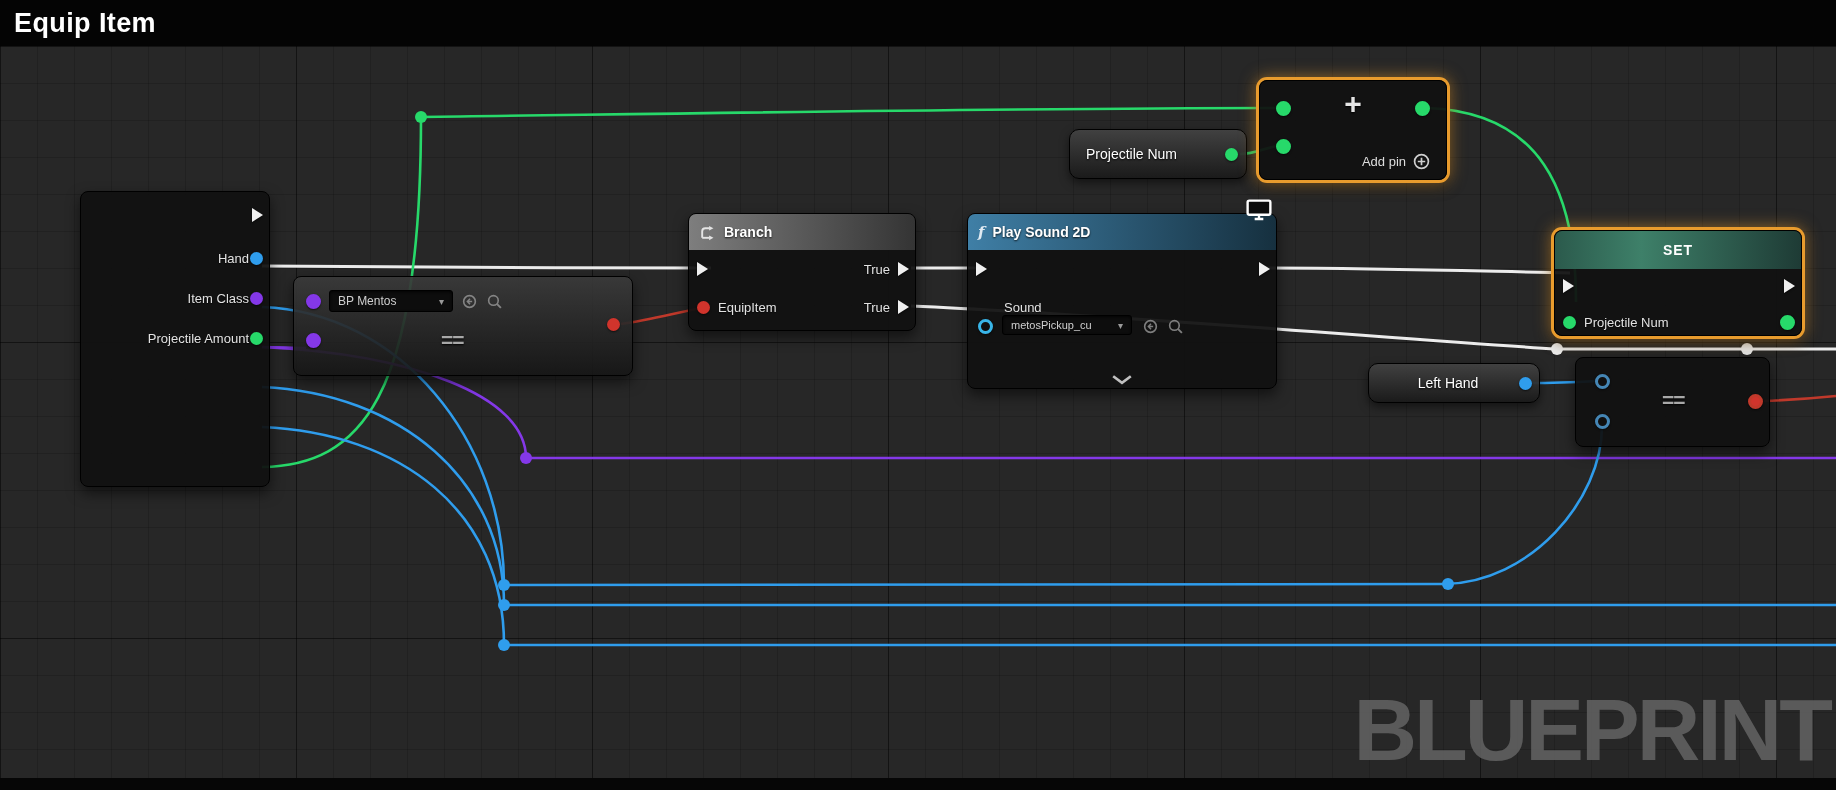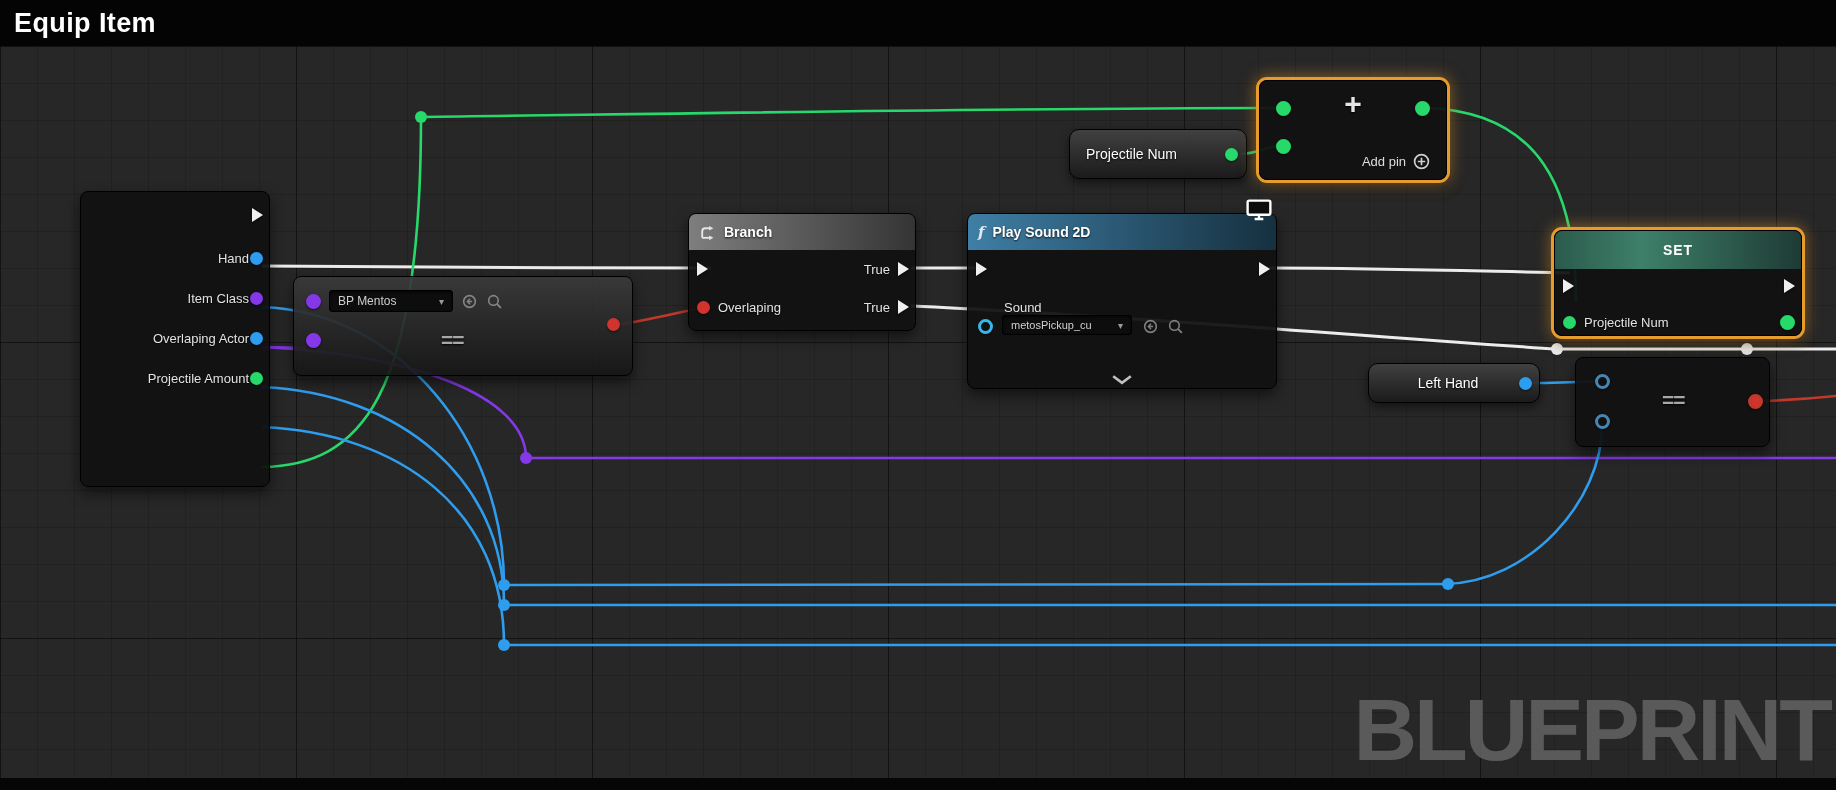--- a/index.html
+++ b/index.html
@@ -142,24 +142,20 @@
     <div class="prow right" style="height:46px">
       <span class="exec"></span>
     </div>
     <div class="prow right" style="height:40px">
       <span class="plabel">Hand</span>
       <span class="dot blue"></span>
     </div>
     <div class="prow right" style="height:40px">
       <span class="plabel">Item Class</span>
       <span class="dot purple"></span>
-    </div>
-    <div class="prow right" style="height:40px">
-      <span class="plabel">Overlaping Actor</span>
-      <span class="dot blue"></span>
     </div>
     <div class="prow right" style="height:40px">
       <span class="plabel">Projectile Amount</span>
       <span class="dot green"></span>
     </div>
   </div>
 
   <div class="node cnode" style="left:293px;top:276px;width:340px;height:100px">
     <div class="grp" style="padding:13px 10px 0 12px">
       <span class="dot ring purple"></span>
@@ -202,21 +198,21 @@
     <div class="two-col" style="height:38px">
       <span class="exec"></span>
       <div class="grp">
         <span class="plabel">True</span>
         <span class="exec"></span>
       </div>
     </div>
     <div class="two-col" style="height:38px">
       <div class="grp">
         <span class="dot red"></span>
-        <span class="plabel">Overlaping</span>
+        <span class="plabel">EquipItem</span>
       </div>
       <div class="grp">
         <span class="plabel">True</span>
         <span class="exec"></span>
       </div>
     </div>
   </div>
 
   <div class="node" style="left:967px;top:213px;width:310px;height:176px">
     <span class="monitor">

